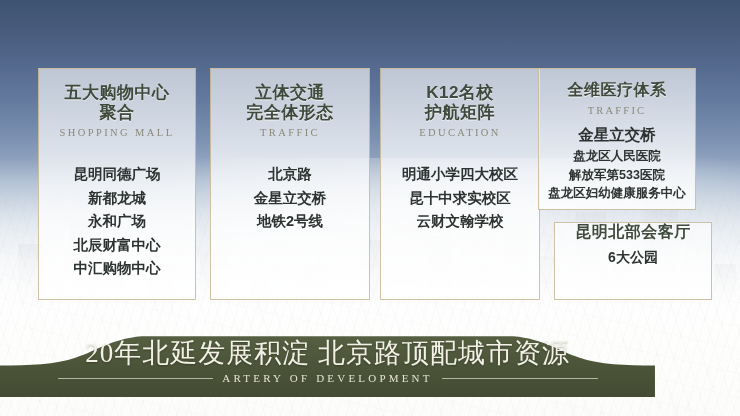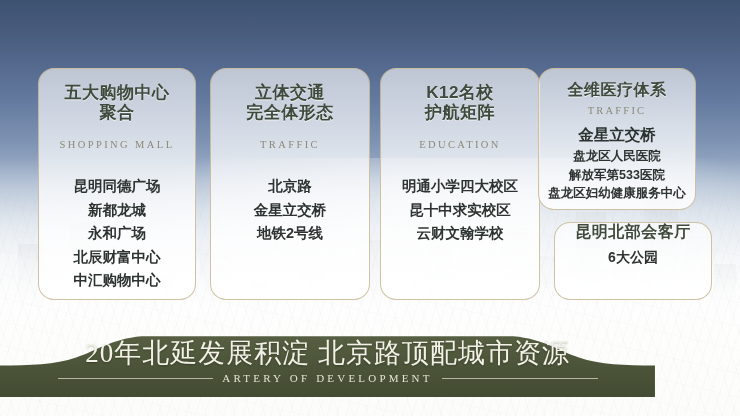--- a/index.html
+++ b/index.html
@@ -62,21 +62,21 @@
     background-image:
       repeating-linear-gradient(107deg, rgba(170,170,165,0.055) 0px, rgba(170,170,165,0.055) 1px, rgba(255,255,255,0) 1px, rgba(255,255,255,0) 9px),
       repeating-linear-gradient(72deg, rgba(160,162,158,0.045) 0px, rgba(160,162,158,0.045) 1px, rgba(255,255,255,0) 1px, rgba(255,255,255,0) 14px),
       repeating-linear-gradient(13deg, rgba(175,175,170,0.04) 0px, rgba(175,175,170,0.04) 1px, rgba(255,255,255,0) 1px, rgba(255,255,255,0) 23px);
   }
 
   
   .card {
     position: absolute;
     border: 1px solid rgba(190,170,130,0.72);
-    border-radius: 16px;
+    border-radius: 0;
     background: linear-gradient(180deg,
                 rgba(255,255,255,0.62) 0%,
                 rgba(255,255,255,0.70) 35%,
                 rgba(255,255,255,0.80) 70%,
                 rgba(255,255,255,0.86) 100%);
     text-align: center;
     overflow: hidden;
   }
 
   .c1 { left: 38px;  top: 68px;  width: 158px; height: 232px; }
@@ -95,21 +95,21 @@
   }
   .c1 .card-title, .c2 .card-title, .c3 .card-title { font-size: 17px; margin-top: 14px; }
   .c4 .card-title { font-size: 16px; margin-top: 12px; }
   .c5 .card-title { font-size: 16px; margin-top: 0; }
 
   .card-sub {
     font-family: "Liberation Serif", "DejaVu Serif", serif;
     color: #8b8a79;
     font-size: 10.5px;
     letter-spacing: 2.4px;
-    margin-top: 16px;
+    margin-top: 4px;
   }
   .c4 .card-sub { margin-top: 5px; letter-spacing: 2.2px; }
   .c5 .card-sub { margin-top: 3px; font-size: 10px; letter-spacing: 2.2px; }
 
   .card-list {
     list-style: none;
     margin-top: 25px;
     color: #2d3330;
     font-size: 14.5px;
     line-height: 1.62;

